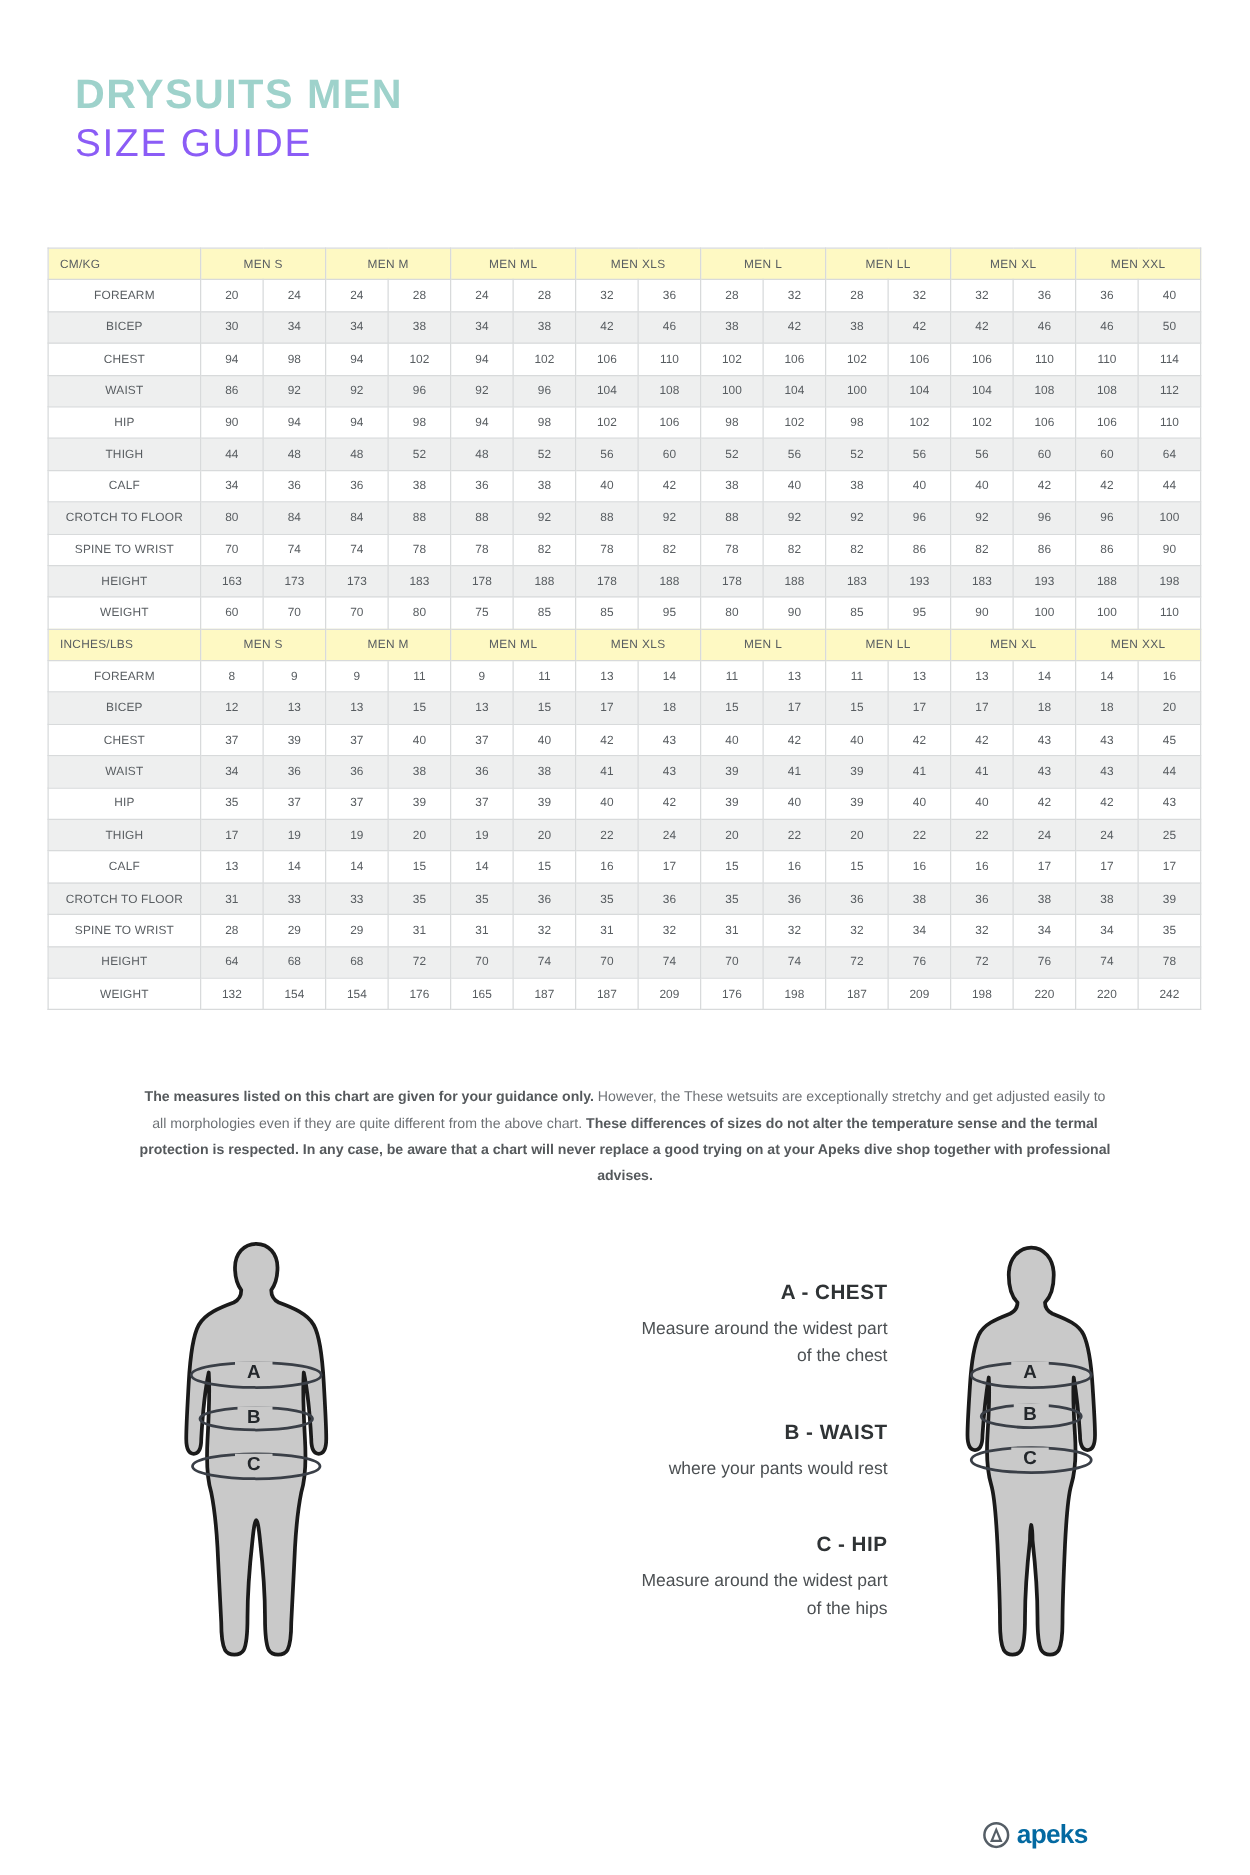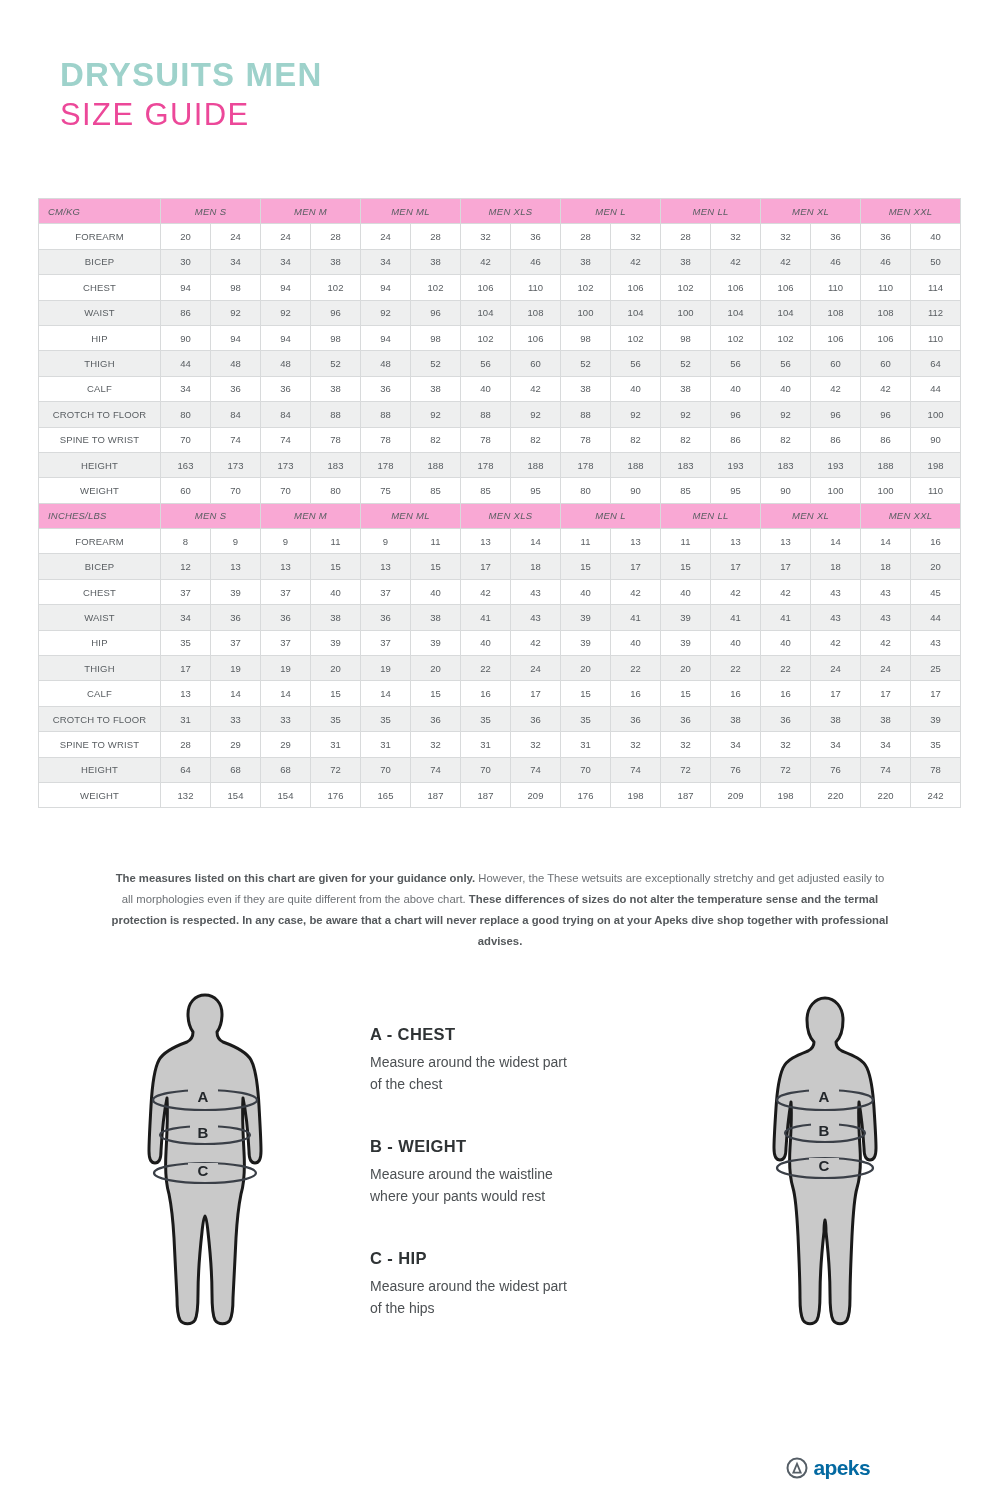--- a/index.html
+++ b/index.html
@@ -23,21 +23,21 @@
     font-size: 33px;
     font-weight: bold;
     letter-spacing: 1.2px;
     color: #9ed2cb;
     line-height: 1.05;
   }
   .title-sub {
     font-size: 31px;
     font-weight: 300;
     letter-spacing: 1.4px;
-    color: #ec4899;
+    color: #8b5cf6;
     line-height: 1.15;
     margin-top: 4px;
   }
 
   
   .table-wrap {
     position: absolute;
     left: 38px;
     top: 198px;
     width: 922px;
@@ -51,28 +51,27 @@
     border: 1px solid #d8dadb;
     text-align: center;
     vertical-align: middle;
     font-size: 9.5px;
     color: #585d61;
     height: 25.4px;
     padding: 0;
     font-weight: normal;
   }
   .hdr-row th {
-    background: #f9a8d4;
+    background: #fef9c3;
     color: #ffffff;
     font-weight: bold;
     font-size: 9.5px;
     letter-spacing: 0.3px;
     border: 1px solid #9ed2cb;
     height: 25px;
-    font-style: italic;
   }
   .hdr-row th.unit-cell {
     text-align: left;
     padding-left: 9px;
     letter-spacing: 0.2px;
   }
   td.label-cell {
     text-align: left;
     padding-left: 9px;
     font-size: 9.5px;
@@ -107,21 +106,21 @@
     background: #ffffff;
   }
   .fig-male { position: absolute; left: 60px; top: 8px; }
   .fig-female { position: absolute; left: 680px; top: 8px; }
 
   .instructions {
     position: absolute;
     left: 290px;
     top: 45px;
     width: 340px;
-    text-align: left;
+    text-align: right;
   }
   .instr-block { margin-bottom: 42px; }
   .instr-block:last-child { margin-bottom: 0; }
   .instr-title {
     font-size: 16.5px;
     font-weight: bold;
     color: #2f3335;
     letter-spacing: 0.4px;
     margin-bottom: 7px;
   }
@@ -658,22 +657,21 @@
       </svg>
     </div>
 
     <div class="instructions">
       <div class="instr-block">
         <div class="instr-title">A - CHEST</div>
         <div class="instr-text">Measure around the widest part</div>
         <div class="instr-text">of the chest</div>
       </div>
       <div class="instr-block">
-        <div class="instr-title">B - WEIGHT</div>
-        <div class="instr-text">Measure around the waistline</div>
+        <div class="instr-title">B - WAIST</div>
         <div class="instr-text">where your pants would rest</div>
       </div>
       <div class="instr-block">
         <div class="instr-title">C - HIP</div>
         <div class="instr-text">Measure around the widest part</div>
         <div class="instr-text">of the hips</div>
       </div>
     </div>
 
     <div class="fig-female">

